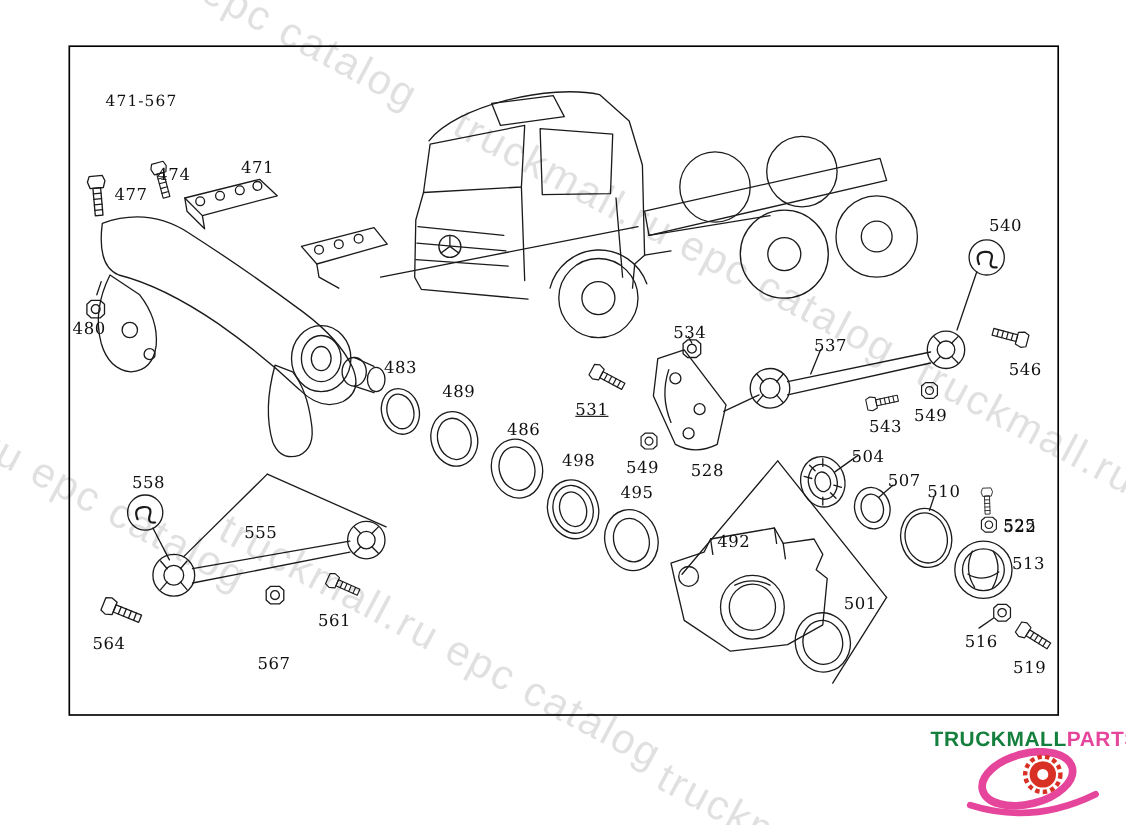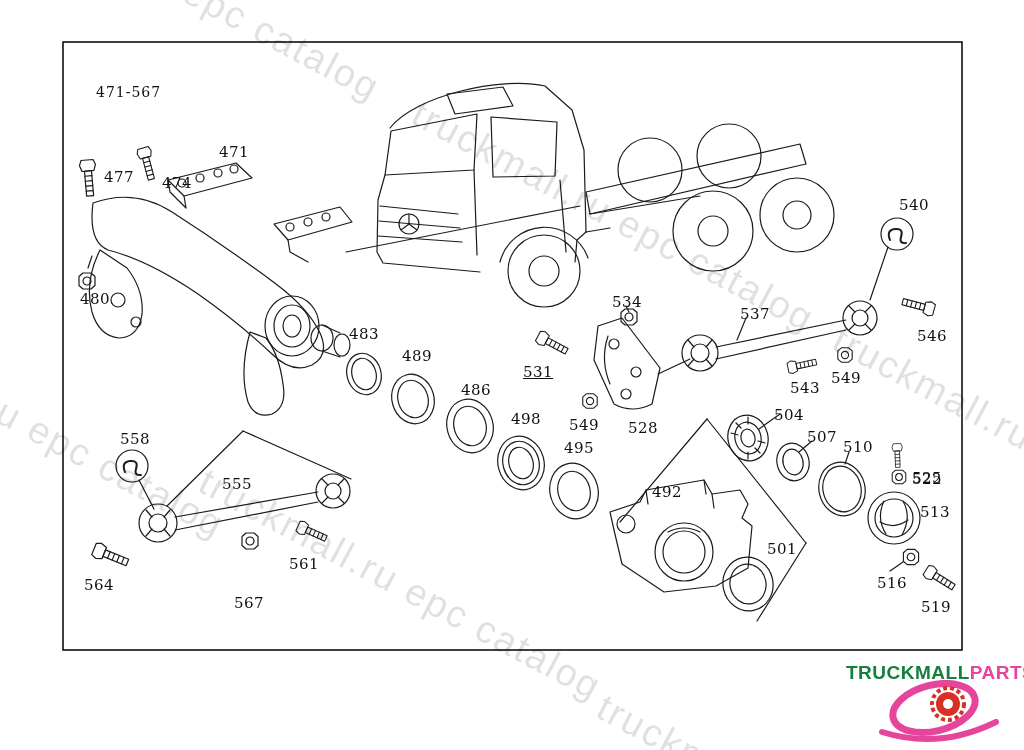--- a/index.html
+++ b/index.html
@@ -228,23 +228,23 @@
       <div class="watermark" style="left: 425px; top: 92px;">truckmall.ru epc catalog</div>
       <div class="watermark" style="left: -165px; top: 298px;">truckmall.ru epc catalog</div>
       <div class="watermark" style="left: 212px; top: 460px;">truckmall.ru epc catalog</div>
       <div class="watermark" style="left: 846px; top: 318px;">truckmall.ru epc catalog</div>
       <div class="watermark" style="left: 610px; top: 686px;">truckmall.ru epc catalog</div>
     </div>
 
   <div id="label-layer">
     <div id="page-title">471-567</div>
   <div class="part-label" style="left: 104px; top: 168px;">477</div>
-      <div class="part-label" style="left: 162px; top: 150px; margin-top: 24px;">474</div>
+      <div class="part-label" style="left: 143px; top: 150px;">474</div>
       <div class="part-label" style="left: 219px; top: 143px;">471</div>
-      <div class="part-label" style="left: 66px; top: 290px; margin-left: 14px;">480</div>
+      <div class="part-label" style="left: 66px; top: 290px;">480</div>
       <div class="part-label" style="left: 349px; top: 325px;">483</div>
       <div class="part-label" style="left: 402px; top: 347px;">489</div>
       <div class="part-label" style="left: 461px; top: 381px;">486</div>
       <div class="part-label" style="left: 511px; top: 410px;">498</div>
       <div class="part-label" style="left: 564px; top: 439px;">495</div>
       <div class="part-label" style="left: 523px; top: 363px; text-decoration: underline;">531</div>
       <div class="part-label" style="left: 612px; top: 293px;">534</div>
       <div class="part-label" style="left: 569px; top: 416px;">549</div>
       <div class="part-label" style="left: 628px; top: 419px;">528</div>
       <div class="part-label" style="left: 740px; top: 305px;">537</div>

